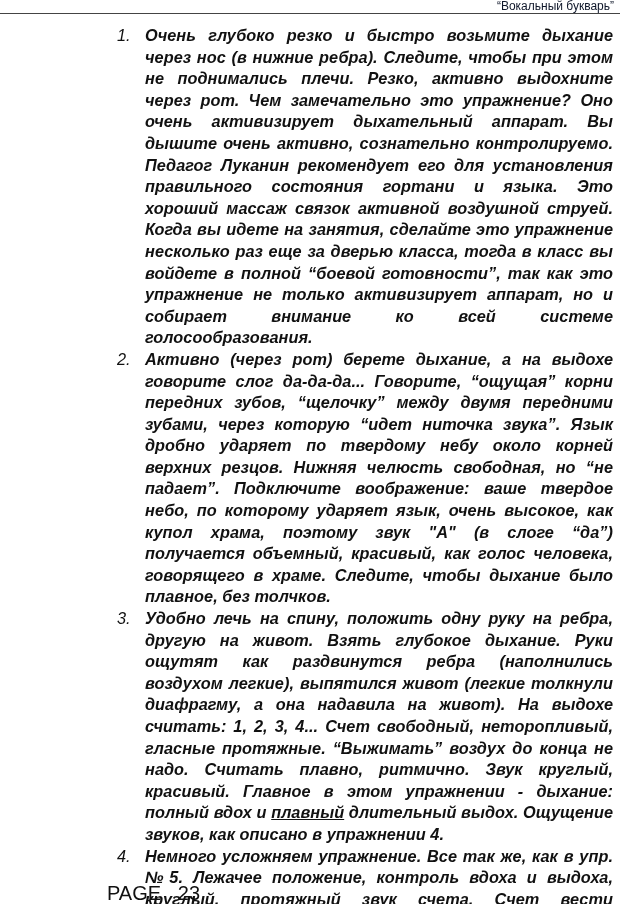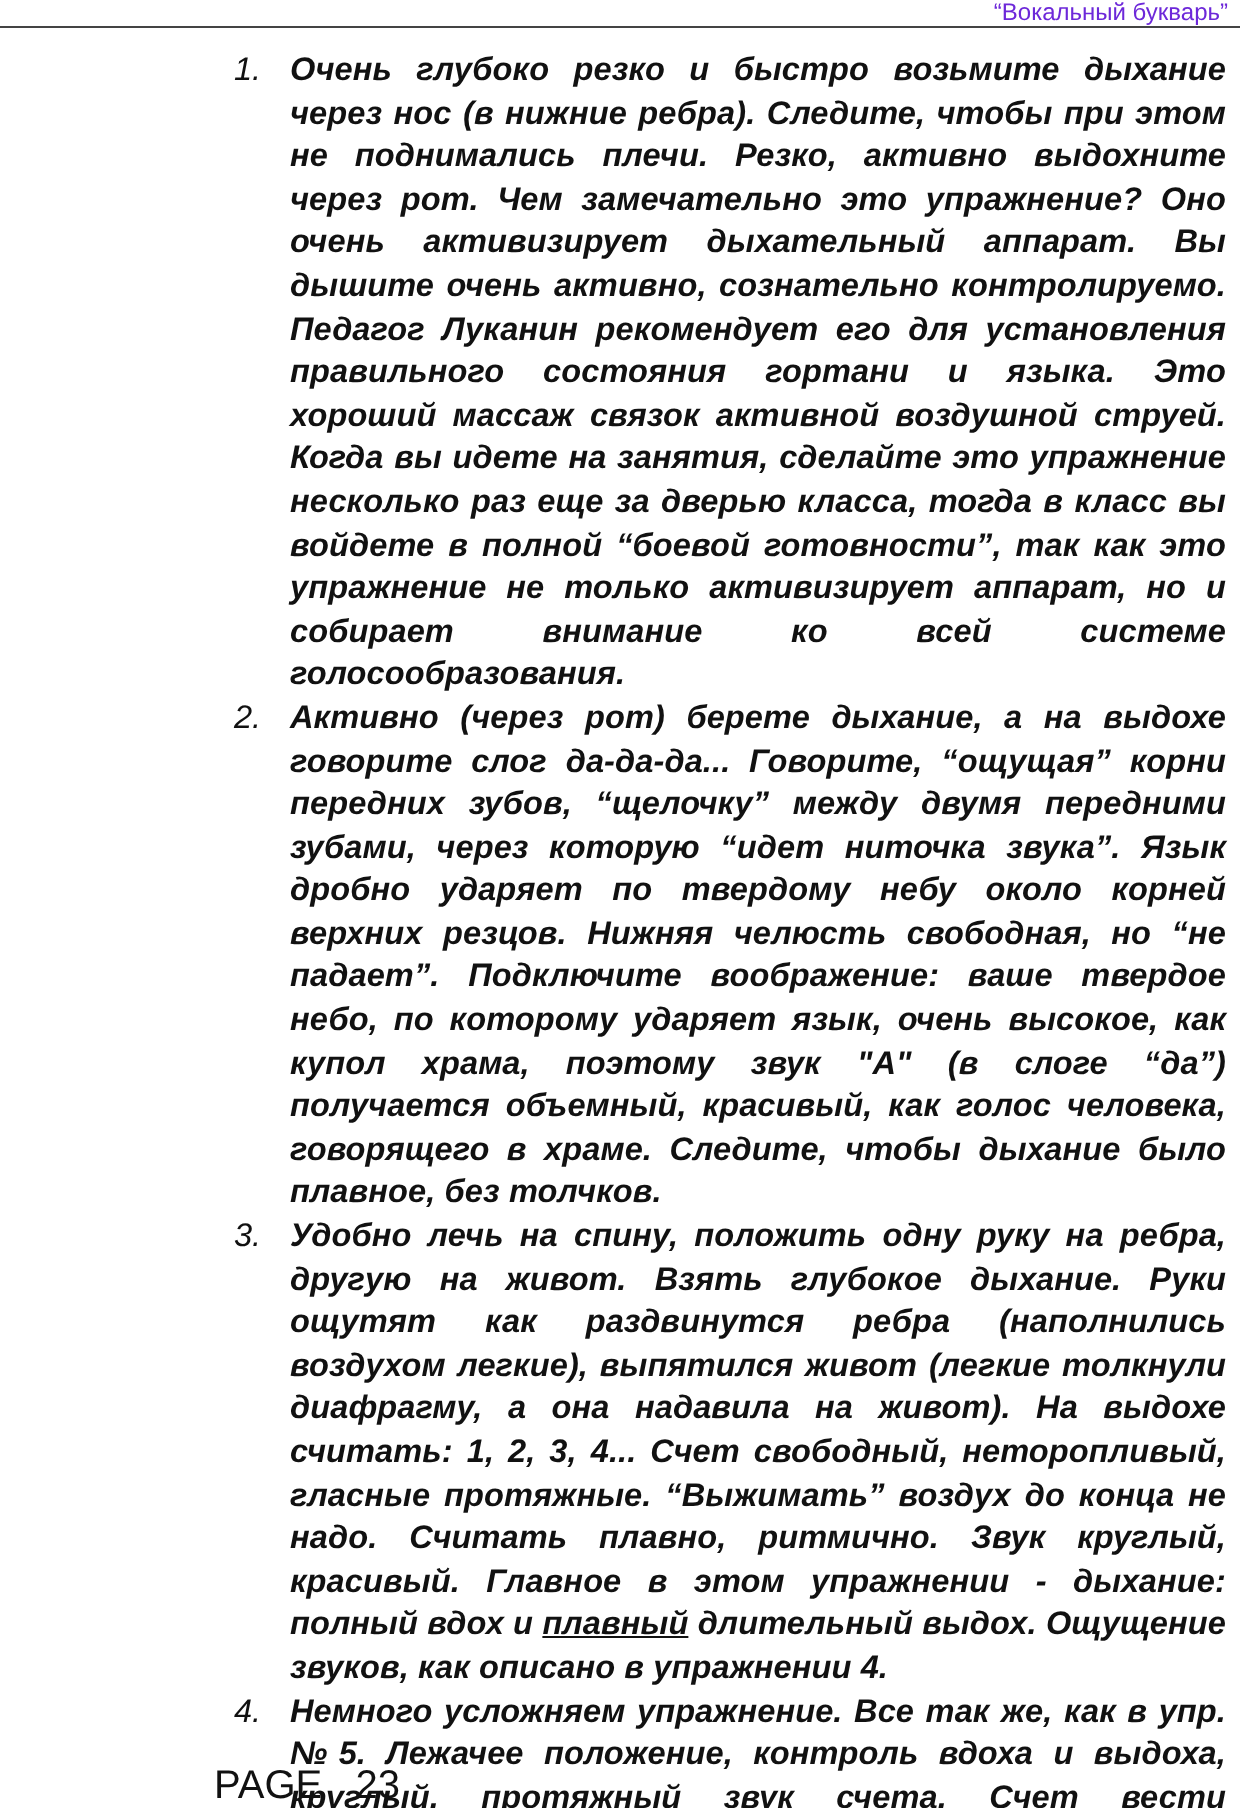--- a/index.html
+++ b/index.html
@@ -21,21 +21,21 @@
     top: 0;
     width: 620px;
     height: 15px;
   }
   .header-title {
     position: absolute;
     right: 6px;
     top: 0px;
     font-size: 12px;
     line-height: 12px;
-    color: #6d28d9;
+    color: #0f172a;
     white-space: nowrap;
   }
   .header-rule {
     position: absolute;
     left: 0;
     top: 13px;
     width: 620px;
     height: 1px;
     background: #444;
   }

